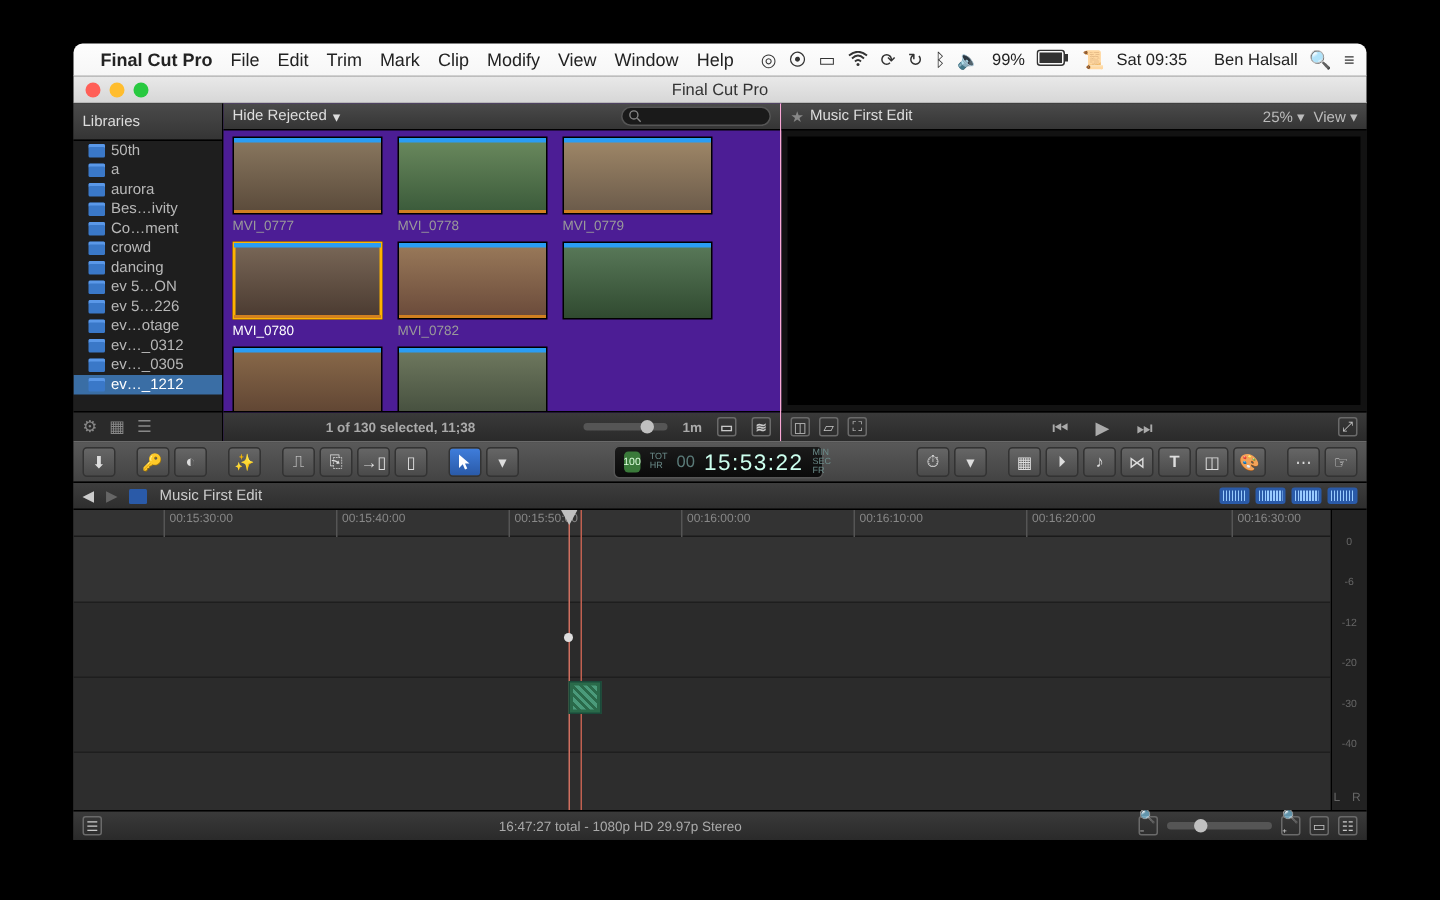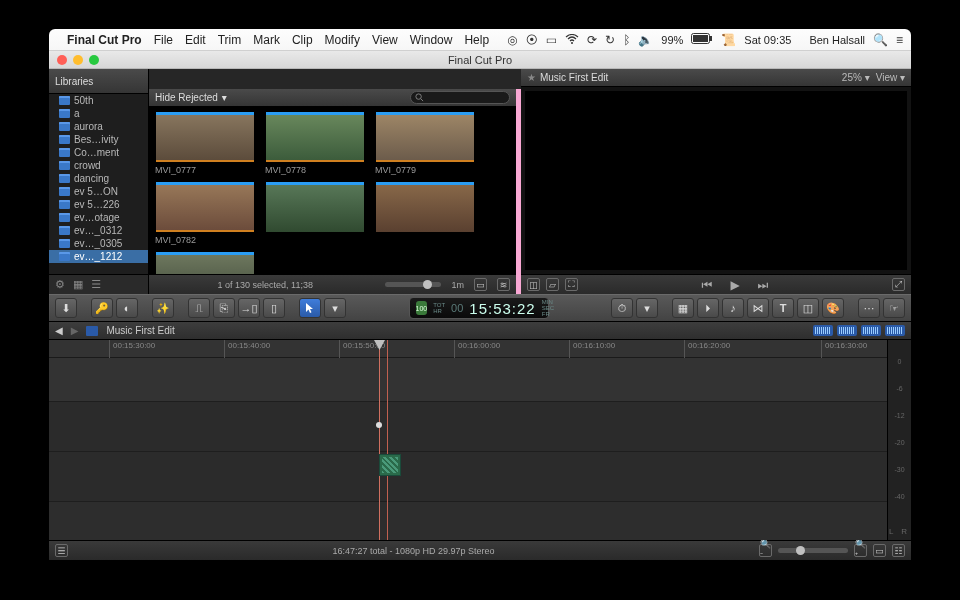--- a/index.html
+++ b/index.html
@@ -28,34 +28,34 @@
   
   .upper { display:flex; height:225px; }
   .libs { width:100px; background:#1e1e1e; border-right:1px solid #000; display:flex; flex-direction:column; }
   .panel-hd { height:18px; background:linear-gradient(#4a4a4a,#353535); color:#ddd; font-size:10px; display:flex; align-items:center; padding:12px 6px; border-bottom:1px solid #000; }
   .libs-list { flex:1; overflow:hidden; font-size:10px; color:#b8b8b8; }
   .lib-item { display:flex; align-items:center; gap:4px; padding:1px 4px 1px 10px; white-space:nowrap; }
   .lib-item.sel { background:#3a6ea5; color:#fff; }
   .lib-icon { width:11px; height:9px; background:#3a78c8; border-radius:1px; flex-shrink:0; box-shadow:inset 0 2px 0 #5a98e8; }
   .libs-tools { height:20px; background:#2a2a2a; border-top:1px solid #000; display:flex; align-items:center; gap:8px; padding:0 6px; color:#888; font-size:11px; }
 
-  .browser { flex:1; background:#000000; border-right:5px solid #f9a8d4; display:flex; flex-direction:column; min-width:0;margin-top:20px; }
+  .browser { flex:1; background:#4c1d95; border-right:1px solid #f9a8d4; display:flex; flex-direction:column; min-width:0; }
   .browser-hd { height:18px; background:linear-gradient(#4a4a4a,#353535); display:flex; align-items:center; gap:8px; padding:0 6px; color:#ddd; font-size:10px; border-bottom:1px solid #000; }
   .hide-rejected { display:flex; align-items:center; gap:4px; }
   .search { margin-left:auto; width:100px; height:13px; background:#1a1a1a; border:1px solid #555; border-radius:7px; display:flex; align-items:center; color:#777; }
   .search svg { width:9px; height:9px; margin-left:4px; }
   .thumbs { flex:1; overflow:hidden; padding:4px 6px; display:flex; flex-wrap:wrap; gap:6px; align-content:flex-start; }
   .clip { width:104px; }
   .clip.sel .tn { outline:2px solid #ffb300; outline-offset:-2px; }
   .tn { width:100px; height:52px; background:#7a6a5a; position:relative; border:1px solid #000; }
   .tn .fav { position:absolute; top:0; left:0; right:0; height:3px; background:#2a9df4; }
   .tn .kw { position:absolute; bottom:0; left:0; right:0; height:2px; background:#d08020; }
   .clip-name { font-size:9px; color:#9a9a9a; margin-top:2px; text-align:left; }
   .clip.sel .clip-name { color:#fff; }
-  .browser-foot { height:20px; background:linear-gradient(#3a3a3a,#2a2a2a); border-top:1px solid #000; display:flex; align-items:center; font-size:9px; color:#aaa; padding:0 6px; gap:10px; }
+  .browser-foot { height:20px; background:linear-gradient(#3a3a3a,#2a2a2a); border-top:1px solid #000; display:flex; align-items:center; font-size:9px; color:#aaa; padding:0 6px; gap:10px;font-weight:bold; }
   .browser-foot .center{ flex:1; text-align:center; }
   .mini-slider{ width:56px; height:5px; background:#555; border-radius:3px; position:relative; }
   .mini-slider .knob{ position:absolute; top:-2px; left:38px; width:9px; height:9px; background:#c0c0c0; border-radius:50%; }
   .sq { width:13px; height:13px; border:1px solid #6a6a6a; border-radius:2px; display:flex; align-items:center; justify-content:center; color:#c8c8c8; font-size:9px; }
 
   .viewer { width:390px; background:#121212; display:flex; flex-direction:column; }
   .viewer-hd { height:18px; background:linear-gradient(#4a4a4a,#353535); display:flex; align-items:center; padding:0 6px; color:#ddd; font-size:10px; border-bottom:1px solid #000; }
   .viewer-hd .star { color:#888; margin-right:4px; }
   .viewer-hd .r { margin-left:auto; display:flex; align-items:center; gap:6px; color:#bbb; }
   .canvas { flex:1; background:#000; margin:4px; }
@@ -262,20 +262,27 @@
             </div>
             <div class="clip-name">MVI_0778</div>
           </div>
           <div class="clip">
             <div class="tn v2">
               <div class="fav"></div>
               <div class="kw"></div>
             </div>
             <div class="clip-name">MVI_0779</div>
           </div>
+          <div class="clip sel">
+            <div class="tn v3">
+              <div class="fav"></div>
+              <div class="kw"></div>
+            </div>
+            <div class="clip-name">MVI_0780</div>
+          </div>
           <div class="clip">
             <div class="tn v5">
               <div class="fav"></div>
               <div class="kw"></div>
             </div>
             <div class="clip-name">MVI_0782</div>
           </div>
           <div class="clip">
             <div class="tn v6">
               <div class="fav"></div>

